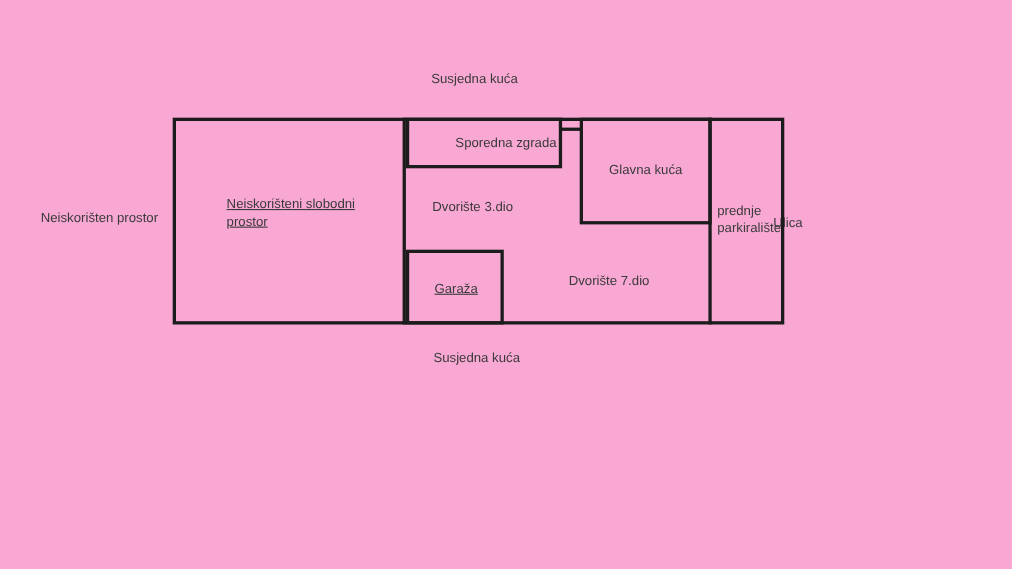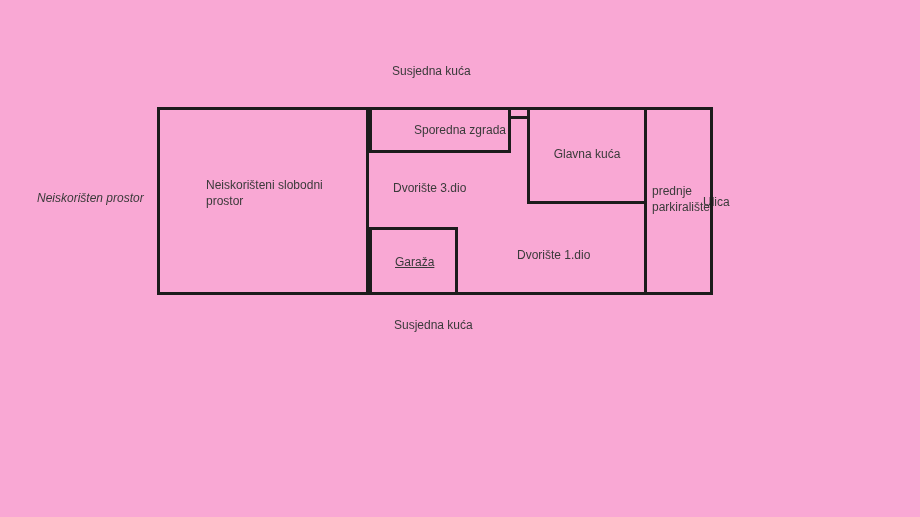--- a/index.html
+++ b/index.html
@@ -51,45 +51,45 @@
 </style>
 </head>
 <body>
 
 <div id="canvas">
 
   <div class="lbl" style="left:392px; top:63px;">Susjedna kuća</div>
 
   <div class="lbl" style="left:394px; top:317px;">Susjedna kuća</div>
 
-  <div class="lbl" style="left:37px; top:190px;font-style:italic;">Neiskorišten prostor</div>
+  <div class="lbl" style="left:37px; top:190px;">Neiskorišten prostor</div>
 
   <div class="lbl" style="left:703px; top:194px;">Ulica</div>
 
   <div class="shape rect" style="left:157px; top:107px; width:556px; height:188px;"></div>
 
   <div class="shape vline" style="left:366px; top:107px; height:188px;"></div>
 
   <div class="shape vline" style="left:644px; top:107px; height:188px;"></div>
 
   <div class="shape rect" style="left:369px; top:107px; width:142px; height:46px;"></div>
 
   <div class="shape hline" style="left:509px; top:116px; width:21px;"></div>
 
   <div class="shape rect" style="left:527px; top:107px; width:120px; height:97px;"></div>
 
   <div class="shape rect" style="left:369px; top:227px; width:89px; height:68px;"></div>
 
-  <div class="lbl wrap" style="left:206px; top:177px; width:125px;">Neiskorišteni slobodni prostor</div>
+  <div class="lbl wrap" style="left:206px; top:177px; width:125px;text-decoration:underline;">Neiskorišteni slobodni prostor</div>
 
   <div class="lbl center-text" style="left:372px; top:110px; width:136px; height:40px;margin-left:20px;">Sporedna zgrada</div>
 
   <div class="lbl" style="left:393px; top:180px;">Dvorište 3.dio</div>
 
   <div class="lbl" style="left:395px; top:254px;text-decoration:underline;">Garaža</div>
 
-  <div class="lbl" style="left:517px; top:247px;">Dvorište 1.dio</div>
+  <div class="lbl" style="left:517px; top:247px;">Dvorište 7.dio</div>
 
   <div class="lbl wrap" style="left:652px; top:183px; width:60px;">prednje parkiralište</div>
 
   <div class="lbl center-text" style="left:530px; top:138px; width:114px; height:32px;">Glavna kuća</div>
 
 </div>
 
 </body></html>

